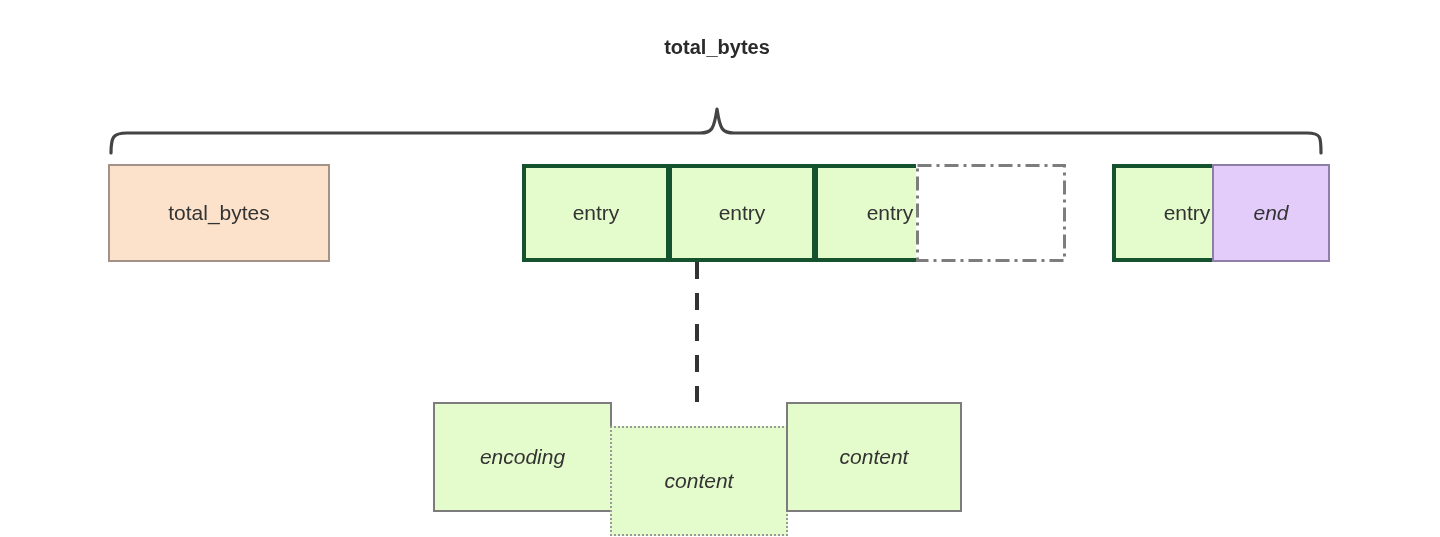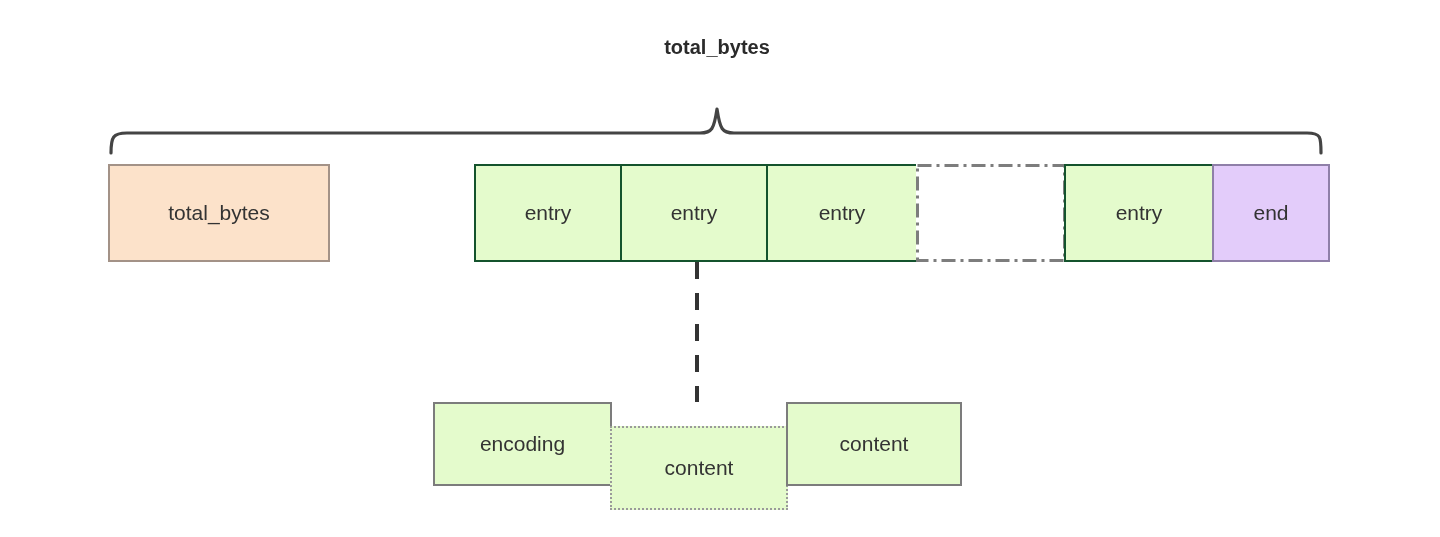--- a/index.html
+++ b/index.html
@@ -59,25 +59,27 @@
     font-size: 21px;
     color: #333333;
     white-space: nowrap;
   }
   .cell.orange {
     background: #fce2ca;
     border: 2px solid #a39287;
   }
   .cell.green {
     background: #e4fbcc;
-    border: 2px solid #14532d;
+    border: 4px solid #14532d;
+    margin-left: 48px;
   }
   .cell.purple {
     background: #e3ccfa;
     border: 2px solid #8f7fa8;
+    font-style: italic;
   }
   .cell.gap {
     background: #ffffff;
     border: 3px dashed #7d7d7d;
     border-style: dashed;
   }
 
   
   .connector {
     position: absolute;
@@ -91,29 +93,30 @@
   .detail {
     position: absolute;
     left: 433px;
     top: 402px;
     width: 529px;
     height: 99px;
   }
   .dcell {
     position: absolute;
     top: 0;
-    height: 84px;
+    height: 110px;
     box-sizing: border-box;
     display: flex;
     align-items: center;
     justify-content: center;
     font-size: 21px;
     color: #333333;
     background: #e4fbcc;
     white-space: nowrap;
+    font-style: italic;
   }
   .dcell.solid {
     border: 2px solid #7c7c7c;
   }
   .dcell.dotted {
     border: 2px dotted #9a9a9a;
   }
 </style>
 </head>
 <body>

